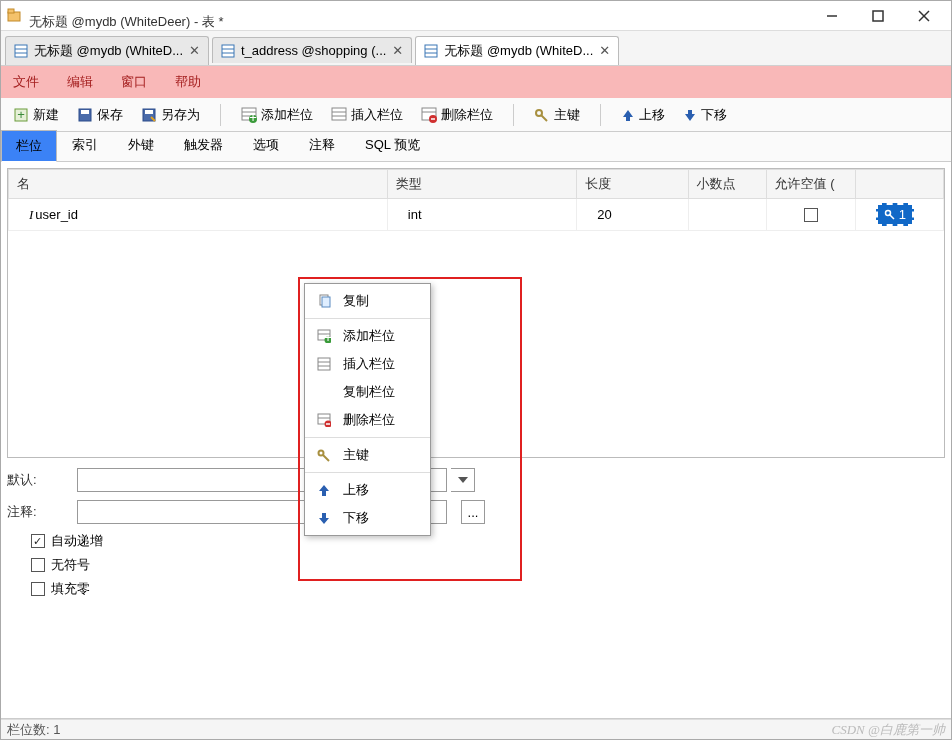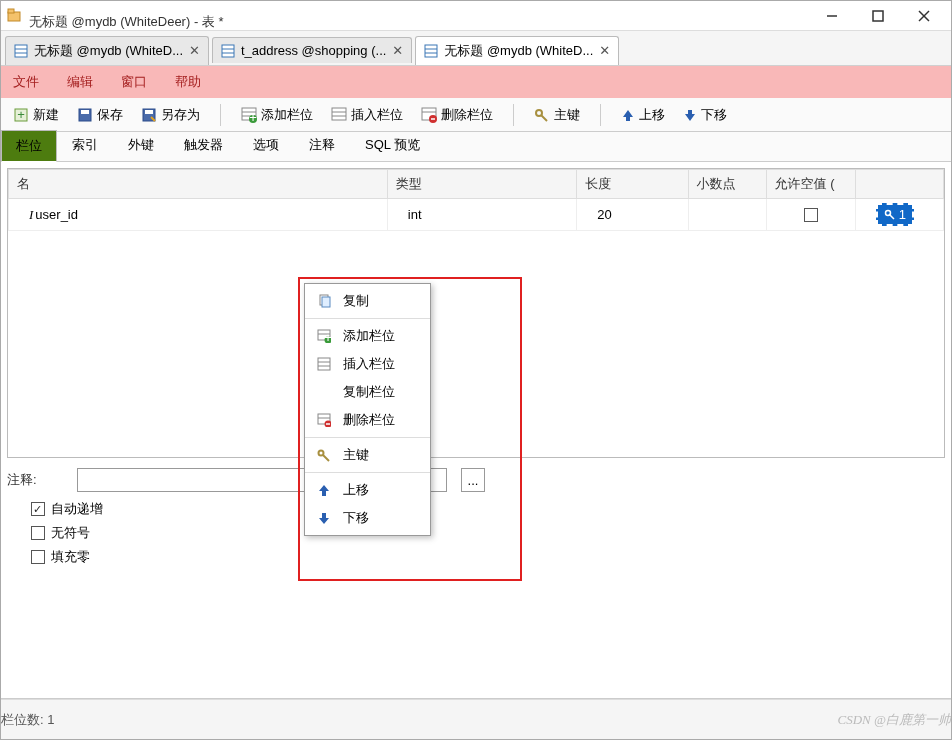--- a/index.html
+++ b/index.html
@@ -14,37 +14,37 @@
 .tab.inactive { background: #e8e8e8; }
 .tab .close { color: #555; }
 .menu-bar { height: 32px; background: #f9b8b8; display: flex; align-items: center; padding: 0 12px; gap: 28px; }
 .menu-item { color: #a52020; cursor: pointer; }
 .toolbar { height: 34px; border-bottom: 1px solid #ccc; display: flex; align-items: center; padding: 0 8px; gap: 10px; background: #fafafa; }
 .tool-group { display: flex; align-items: center; gap: 10px; }
 .tool-sep { width: 1px; height: 22px; background: #ccc; margin: 0 6px; }
 .tool-btn { display: flex; align-items: center; gap: 4px; cursor: pointer; padding: 2px 4px; }
 .sub-tabs { height: 30px; border-bottom: 1px solid #ccc; display: flex; align-items: flex-end; background: #fafafa; }
 .sub-tab { padding: 6px 14px; cursor: pointer; border: 1px solid transparent; }
-.sub-tab.active { background: #4d7c0f; border: 1px solid #bbb; border-bottom: 1px solid #fff; margin-bottom: -1px; margin-top: 8px; }
+.sub-tab.active { background: #3b82f6; border: 1px solid #bbb; border-bottom: 1px solid #fff; margin-bottom: -1px; margin-top: 8px; }
 .content { flex: 1; display: flex; flex-direction: column; padding: 6px; border-bottom: 1px solid #ccc; position: relative; }
 .grid-wrap { border: 1px solid #bbb; background: #fff; height: 290px; overflow:hidden; }
 table.grid { width: 100%; border-collapse: collapse; }
 table.grid th { background: #f5f5f5; border: 1px solid #ddd; padding: 5px 8px; text-align: left; font-weight: normal; color: #333; }
 table.grid td { border: 1px solid #eee; padding: 4px 20px; height: 26px; }
 .key-cell { background: #1168c7; color: #fff; padding: 2px 6px; display: inline-flex; align-items:center; gap:3px; border: 2px dashed #fff; }
 .checkbox { width: 14px; height: 14px; border: 1px solid #555; display: inline-block; vertical-align: middle; }
 .checkbox.checked::after { content: "✓"; font-size: 11px; position: relative; top: -2px; left: 1px; color: #222; }
 .form-area { padding: 10px 0; }
 .form-row { display: flex; align-items: center; margin-bottom: 8px; gap: 10px; }
 .form-label { width: 60px; color: #333; }
 .form-input { width: 370px; height: 24px; border: 1px solid #999; padding: 0 4px; }
 .form-select { display:flex; }
 .ellipsis-btn { width: 24px; height: 24px; border: 1px solid #999; margin-left: 4px; text-align:center; cursor:pointer; display:flex; align-items:center; justify-content:center; }
 .chk-row { display: flex; align-items: center; gap: 6px; margin: 6px 0; padding-left: 24px; }
-.status-bar { height: 40px; display: flex; align-items: center; padding: 0 0; background: #f5f5f5; border-top: 1px solid #ddd; justify-content: space-between; color: #555; }
+.status-bar { height: 20px; display: flex; align-items: center; padding: 0 6px; background: #f5f5f5; border-top: 1px solid #ddd; justify-content: space-between; color: #555; }
 .watermark { color: #bbb; font-style: italic; font-family: Liberation Serif, serif; }
 .ctx-menu { position: absolute; left: 304px; top: 283px; width: 127px; background: #fff; border: 1px solid #999; box-shadow: 2px 2px 6px rgba(0,0,0,0.25); padding: 3px 0; z-index: 20; }
 .ctx-item { display: flex; align-items: center; padding: 5px 10px; gap: 10px; cursor: pointer; }
 .ctx-sep { height: 1px; background: #ddd; margin: 3px 0; }
 .ctx-icon { width: 18px; height: 18px; display:flex; align-items:center; justify-content:center; }
 .highlight-box { position: absolute; left: 298px; top: 277px; width: 224px; height: 304px; border: 2px solid #e02020; pointer-events: none; z-index: 30; }
 svg { display:block; }
 </style>
 </head>
 <body>
@@ -255,20 +255,31 @@
                 </svg>
                 <span>1</span>
               </span></td>
         </tr>
       </tbody>
     </table>
   </div>
 
   <div class="form-area">
     <div class="form-row">
+      <span class="form-label">默认:</span>
+      <div class="form-select">
+        <input class="form-input" style="">
+        <span class="ellipsis-btn" style="border-left:none">
+            <svg width="10" height="6">
+              <path d="M0 0 L10 0 L5 6 Z" fill="#555"></path>
+            </svg>
+          </span>
+      </div>
+    </div>
+    <div class="form-row">
       <span class="form-label">注释:</span>
       <input class="form-input" style="">
       <span class="ellipsis-btn">...</span>
     </div>
     <div class="chk-row">
         <span class="checkbox checked"></span>
         <span>自动递增</span>
       </div>
     <div class="chk-row">
         <span class="checkbox"></span>

